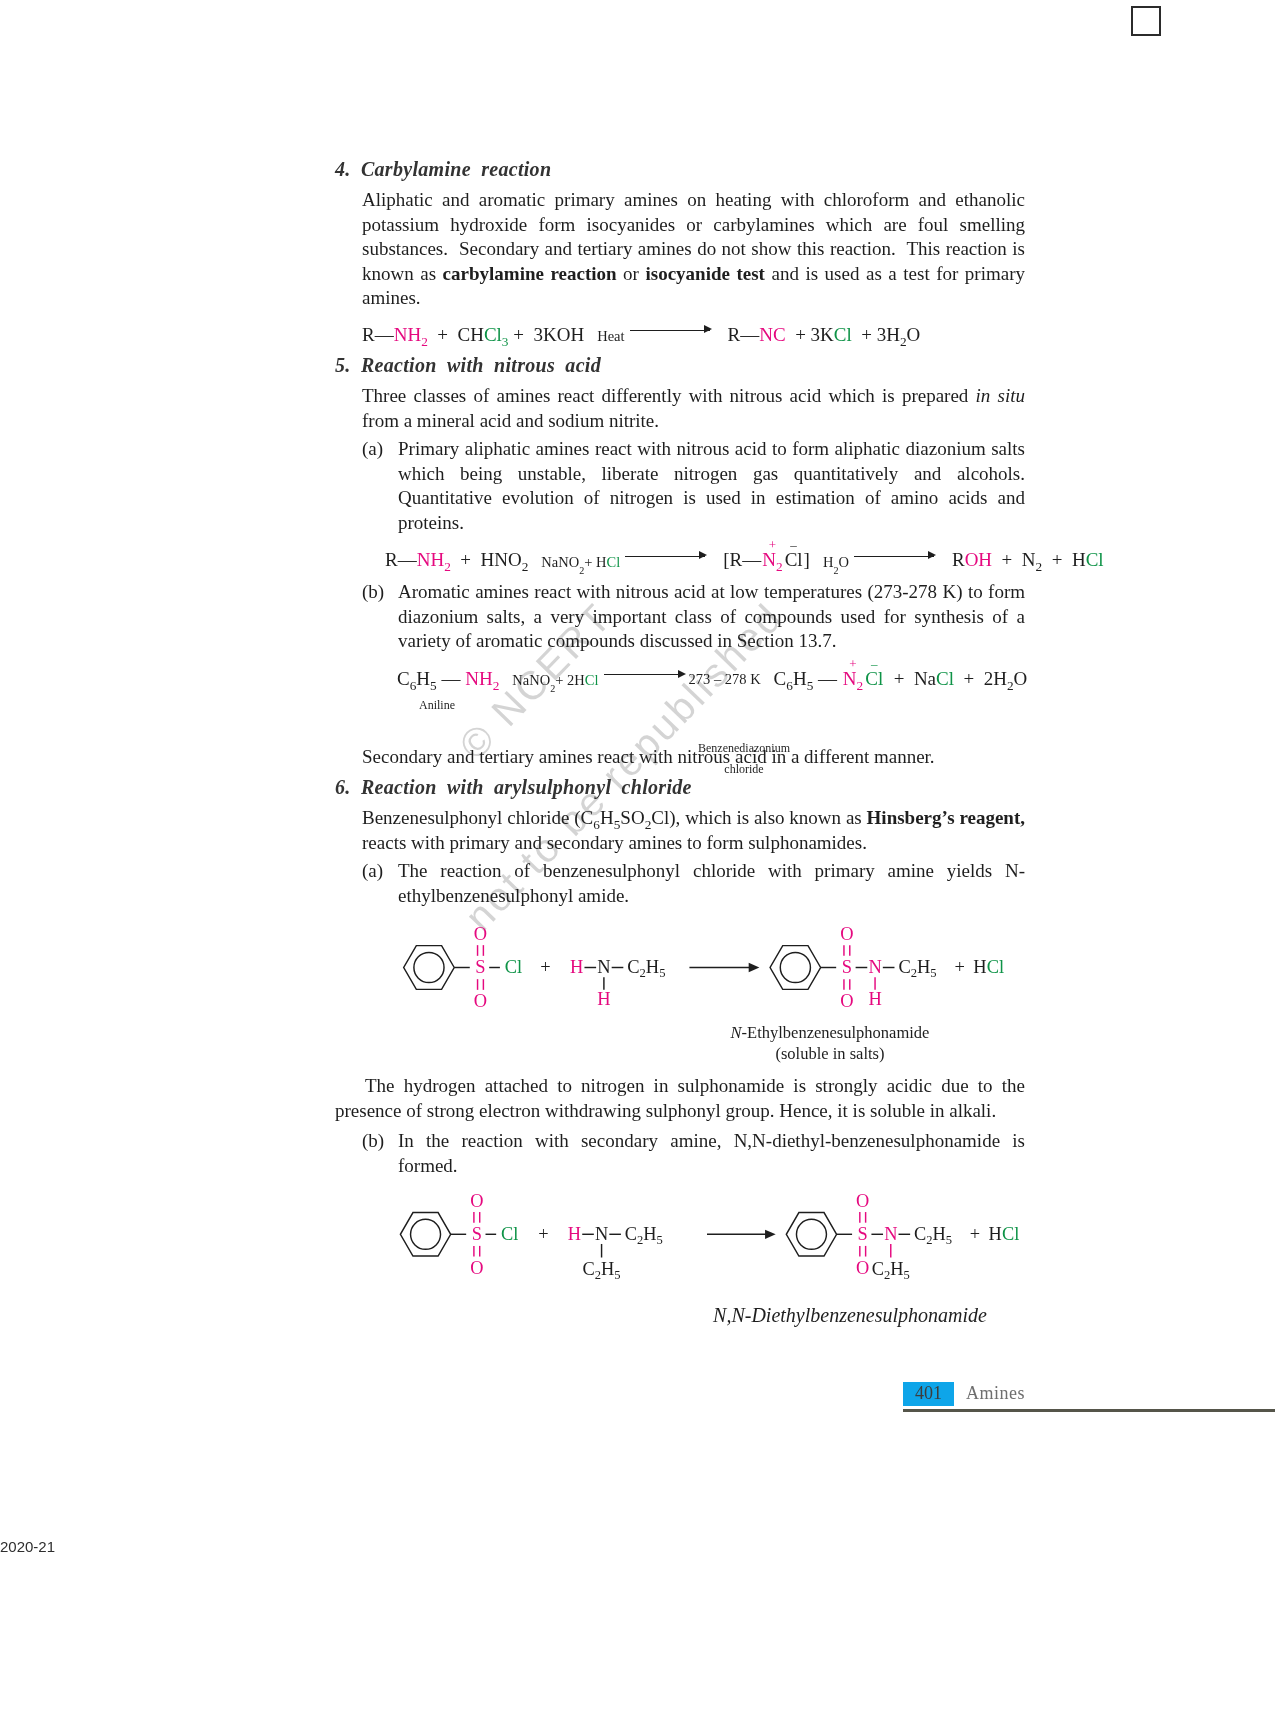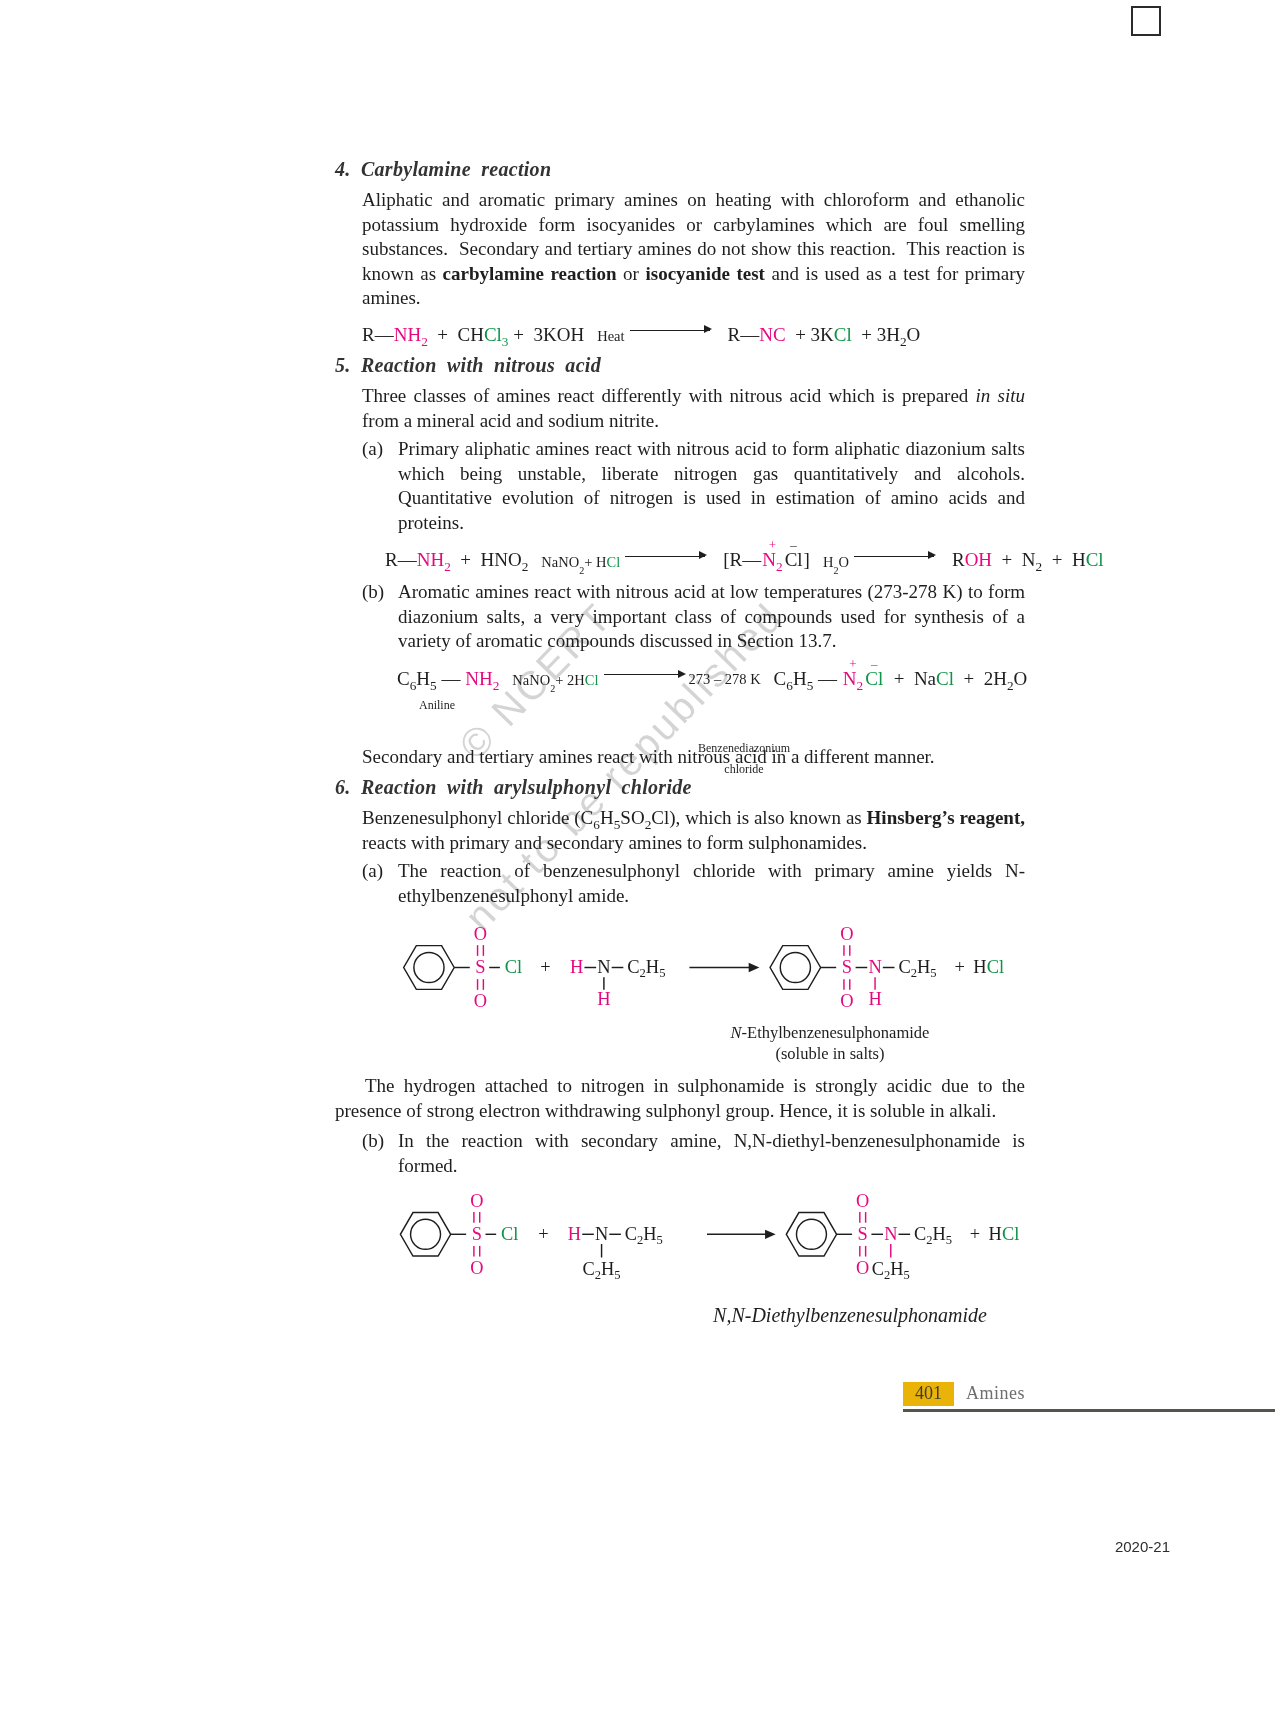--- a/index.html
+++ b/index.html
@@ -51,23 +51,23 @@
   .struct .lnm{stroke:#e5097f;stroke-width:1.5;fill:none;}
   .struct .ahead{fill:#1e1e1e;stroke:none;}
   .struct text{font-family:"Liberation Serif",serif;font-size:19px;fill:#1e1e1e;}
   .struct .m{fill:#e5097f;}
   .struct .g{fill:#0e9347;}
   .struct .ss{font-size:13px;}
   .struct-label-a{width:330px;margin:0 0 10px 330px;text-align:center;font-size:16.5px;line-height:21px;}
   .struct-label-b{width:340px;margin:2px 0 0 345px;text-align:center;font-size:20px;font-style:italic;}
   
   .footer-rule{position:absolute;left:903px;right:0;top:1382px;height:27px;border-bottom:3px solid #55554a;}
-  .pageno{display:inline-block;background:#eab308;padding:1px 12px 2px 12px;font-size:18px;color:#3c3c3c;}
+  .pageno{display:inline-block;background:#0ea5e9;padding:1px 12px 2px 12px;font-size:18px;color:#3c3c3c;}
   .chapter{font-size:18px;color:#6e6e6e;margin-left:8px;letter-spacing:0.5px;}
-  .year{position:absolute;left:0;width:1170px;top:1538px;text-align:right;
+  .year{position:absolute;left:0;width:1170px;top:1538px;text-align:left;
         font-family:"Liberation Sans",sans-serif;font-size:15px;color:#2e2e2e;}
 </style>
 </head>
 <body>
 
 <div class="page">
   <div class="corner-box"></div>
 
   <div class="watermark">
     <div class="wm1">© NCERT</div>

